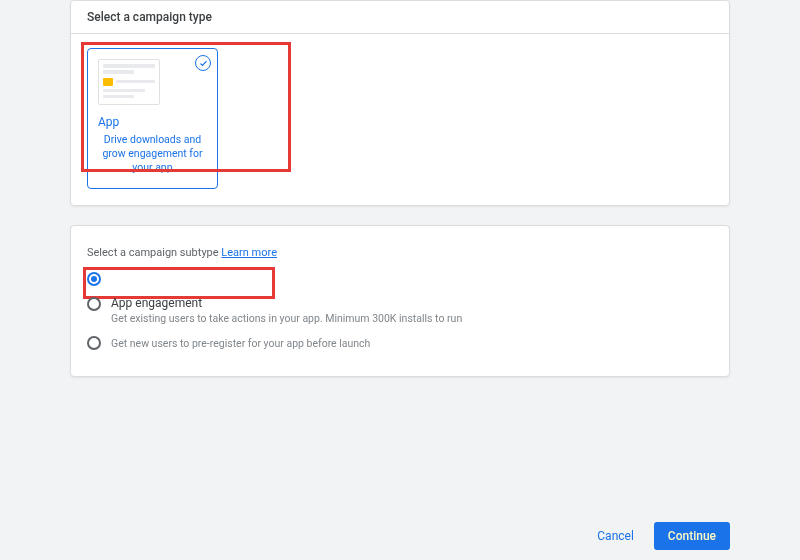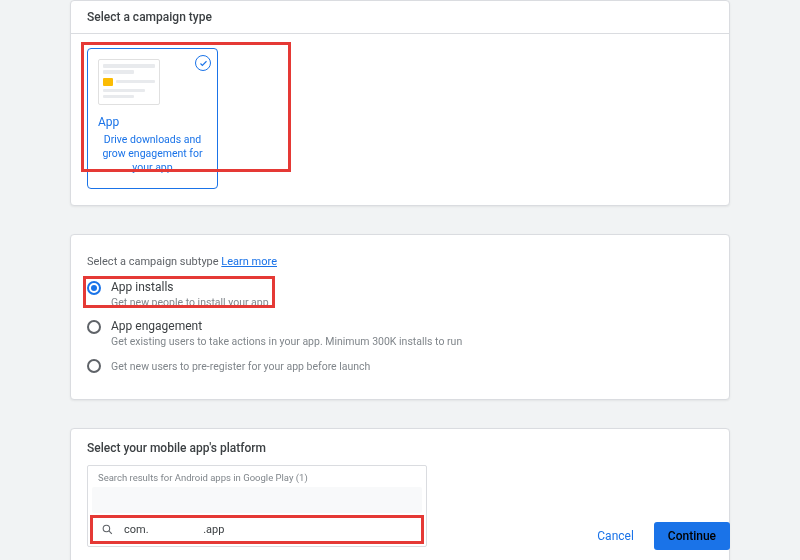--- a/index.html
+++ b/index.html
@@ -10,21 +10,21 @@
     --text-lighter:#80868b;
     --blue:#1a73e8;
     --blue-deep:#1967d2;
     --border:#dadce0;
     --red:#e53935;
     --radio:#5f6368;
   }
   *{box-sizing:border-box;font-family:Roboto,Arial,sans-serif;}
   body{margin:0;background:var(--bg);width:800px;height:560px;overflow:hidden;font-size:12px;color:var(--text);}
   .page{padding:0 70px;}
-  .card{background:var(--card);border:1px solid var(--border);border-radius:4px;box-shadow:0 1px 2px rgba(60,64,67,.08);margin-bottom:28px;}
+  .card{background:var(--card);border:1px solid var(--border);border-radius:4px;box-shadow:0 1px 2px rgba(60,64,67,.08);margin-bottom:19px;}
   .card-header{padding:9px 16px;border-bottom:1px solid var(--border);font-size:12px;color:var(--text);font-weight:500;}
   .card-body{padding:14px 16px 16px 16px;}
   
   .tile-wrap{position:relative;display:inline-block;}
   .tile{width:131px;border:1px solid var(--blue);border-radius:4px;padding:10px 10px 12px 10px;position:relative;background:#fff;}
   .tile .thumb{width:62px;height:46px;border:1px solid #e0e0e0;border-radius:2px;background:#fff;padding:4px;}
   .thumb .bar{height:4px;background:#e8eaed;border-radius:1px;margin-bottom:2px;}
   .thumb .bar.sm{width:60%;}
   .thumb .row{display:flex;gap:3px;margin-top:4px;}
   .thumb .sq{width:10px;height:8px;background:#fbbc04;border-radius:1px;}
@@ -48,21 +48,21 @@
   .platform-label{font-size:12px;color:var(--text);font-weight:500;margin-bottom:10px;}
   .search-panel{border:1px solid var(--border);border-radius:2px;width:340px;}
   .search-results-hdr{font-size:9.5px;color:var(--text-lighter);padding:6px 10px 4px 10px;}
   .search-result{height:26px;background:#f8f9fa;margin:0 4px 4px 4px;border-radius:2px;}
   .search-input-row{display:flex;align-items:center;border:1px solid var(--border);border-top:1px solid var(--border);margin:4px;padding:4px 8px;gap:8px;position:relative;}
   .search-input{border:0;outline:0;font-size:11px;flex:1;color:var(--text);background:transparent;}
   .mag{width:13px;height:13px;flex-shrink:0;}
   
   .footer{position:fixed;bottom:10px;right:70px;display:flex;gap:12px;align-items:center;}
   .btn-text{color:var(--blue);font-size:12px;background:none;border:none;cursor:pointer;padding:6px 8px;}
-  .btn-primary{background:var(--blue);color:#000000;border:none;border-radius:3px;font-size:12px;padding:7px 14px;cursor:pointer;font-weight:500;}
+  .btn-primary{background:var(--blue);color:#fef9c3;border:none;border-radius:3px;font-size:12px;padding:7px 14px;cursor:pointer;font-weight:500;}
   
   .hl1{left:-6px;top:-6px;width:210px;height:130px;}
   .hl2{left:-4px;top:-4px;width:192px;height:32px;position:absolute;}
   .hl3{left:-3px;top:-3px;right:-3px;bottom:-3px;position:absolute;}
   .rel{position:relative;}
 </style>
 </head>
 <body>
 
 <div class="page">
@@ -97,59 +97,38 @@
 
   <div class="card">
     <div class="card-body" style="padding-top:20px;">
       <div class="label-line">
         <span>Select a campaign subtype</span>
         <a href="#">Learn more</a>
       </div>
       <div id="radio-list">
           <div class="radio-row rel">
             <div class="radio selected"></div>
-            <div>
-              <div class="radio-label">App installs</div>
-              <div class="radio-desc">Get new people to install your app</div>
-            </div>
             <div class="red-box hl2"></div>
           </div>
           <div class="radio-row rel">
             <div class="radio"></div>
             <div>
               <div class="radio-label">App engagement</div>
               <div class="radio-desc">Get existing users to take actions in your app. Minimum 300K installs to run</div>
             </div>
           </div>
           <div class="radio-row rel">
             <div class="radio"></div>
             <div>
               <div class="radio-desc">Get new users to pre-register for your app before launch</div>
             </div>
           </div>
         </div>
     </div>
   </div>
 
-  <div class="card">
-    <div class="card-body" style="padding-top:12px;padding-bottom:18px;">
-      <div class="platform-label">Select your mobile app's platform</div>
-      <div class="search-panel">
-        <div class="search-results-hdr">Search results for Android apps in Google Play (1)</div>
-        <div class="search-result"></div>
-        <div class="search-input-row rel">
-          <svg class="mag" viewBox="0 0 24 24" fill="none" stroke="#5f6368" stroke-width="2">
-              <circle cx="10" cy="10" r="6"></circle>
-              <line x1="15" y1="15" x2="20" y2="20"></line>
-            </svg>
-          <input class="search-input" type="text" value="com.                    .app" style="">
-          <div class="red-box hl3"></div>
-        </div>
-      </div>
-    </div>
-  </div>
 
 </div>
 
 <div class="footer">
   <button class="btn-text">Cancel</button>
   <button class="btn-primary">Continue</button>
 </div>
 
 </body></html>

